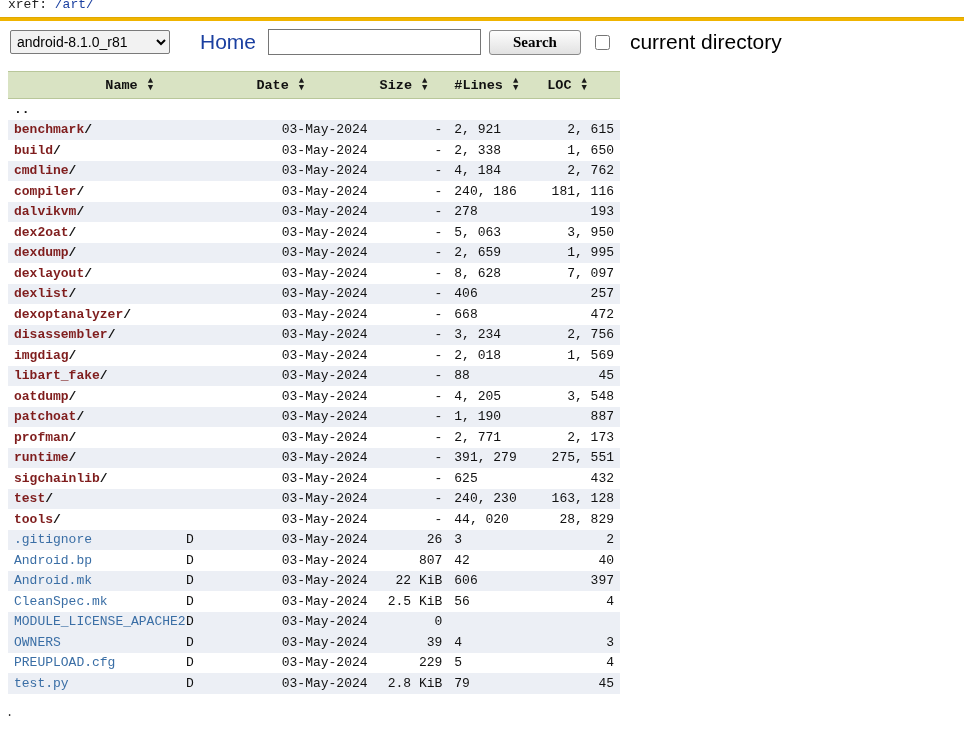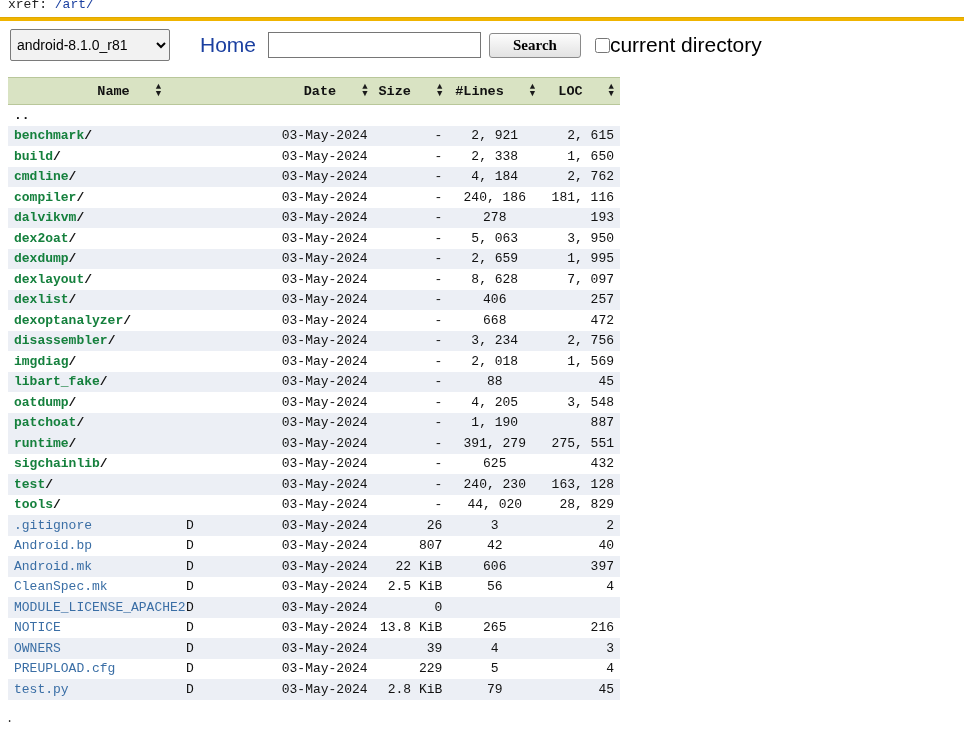--- a/index.html
+++ b/index.html
@@ -41,21 +41,21 @@
   .searchbar {
     display: flex;
     align-items: center;
     padding: 8px 0 6px 10px;
     gap: 8px;
   }
   select.version-select {
     font-family: "Liberation Sans", sans-serif;
     font-size: 14px;
     padding: 2px 2px;
-    height: 32px;
+    height: 24px;
     border: 1px solid #7a7a7a;
     background: #f2f2f2;
     border-radius: 2px;
     min-width: 160px;
   }
   a.home-link {
     font-size: 21px;
     color: #1a3fa0;
     text-decoration: none;
     padding: 0 4px;
@@ -77,21 +77,21 @@
     height: 25px;
     padding: 0 23px;
     border: 1px solid #8a8a8a;
     border-radius: 3px;
     background: linear-gradient(#fdfdfd, #e2e2e2);
     cursor: pointer;
   }
   .checkbox-wrap {
     display: flex;
     align-items: center;
-    gap: 0;
+    gap: 20px;
     margin-left: 6px;
   }
   input.cur-dir-checkbox {
     width: 15px;
     height: 15px;
     margin: 0;
   }
   .cur-dir-label {
     font-size: 21px;
     color: #000;
@@ -121,22 +121,22 @@
   }
   th.col-name   { width: 228px; text-align: center; }
   th.col-date   { width: 110px; text-align: right; }
   th.col-size   { width: 62px;  text-align: right; }
   th.col-lines  { width: 80px;  text-align: right; }
   th.col-loc    { width: 66px;  text-align: right; }
 
   .th-inner {
     display: flex;
     align-items: center;
-    justify-content: flex-end;
-    gap: 26px;
+    justify-content: flex-start;
+    gap: 10px;
   }
   .th-inner.center { justify-content: center; }
   .sort-arrows {
     display: inline-block;
     line-height: 7px;
     font-size: 9px;
     color: #1a1a1a;
     text-align: center;
   }
   .sort-arrows span { display: block; }
@@ -148,25 +148,25 @@
     border: none;
     color: #111;
   }
   tr.row-odd  td { background: #ffffff; }
   tr.row-even td { background: #eceff5; }
 
   td.c-name  { text-align: left; }
   td.c-mark  { text-align: center; color: #6a6a9a; }
   td.c-date  { text-align: right; }
   td.c-size  { text-align: right; }
-  td.c-lines { text-align: center; }
+  td.c-lines { text-align: left; }
   td.c-loc   { text-align: right; }
 
   a.dir-link {
-    color: #15803d;
+    color: #7f1d1d;
     font-weight: bold;
     text-decoration: none;
   }
   a.file-link {
     color: #3a6ea5;
     font-weight: normal;
     text-decoration: none;
     margin-top: 48px;
   }
   a.updir-link {
@@ -376,20 +376,28 @@
         <td class="c-loc">3, 548</td>
       </tr>
       <tr class="row-even">
         <td class="c-name"><a href="#" class="dir-link">patchoat</a><span class="slash">/</span></td>
         <td class="c-mark"></td>
         <td class="c-date">03-May-2024</td>
         <td class="c-size">-</td>
         <td class="c-lines">1, 190</td>
         <td class="c-loc">887</td>
       </tr>
+      <tr class="row-odd">
+        <td class="c-name"><a href="#" class="dir-link">profman</a><span class="slash">/</span></td>
+        <td class="c-mark"></td>
+        <td class="c-date">03-May-2024</td>
+        <td class="c-size">-</td>
+        <td class="c-lines">2, 771</td>
+        <td class="c-loc">2, 173</td>
+      </tr>
       <tr class="row-even">
         <td class="c-name"><a href="#" class="dir-link">runtime</a><span class="slash">/</span></td>
         <td class="c-mark"></td>
         <td class="c-date">03-May-2024</td>
         <td class="c-size">-</td>
         <td class="c-lines">391, 279</td>
         <td class="c-loc">275, 551</td>
       </tr>
       <tr class="row-odd">
         <td class="c-name"><a href="#" class="dir-link">sigchainlib</a><span class="slash">/</span></td>
@@ -448,28 +456,20 @@
         <td class="c-loc">4</td>
       </tr>
       <tr class="row-even">
         <td class="c-name"><a href="#" class="file-link">MODULE_LICENSE_APACHE2</a></td>
         <td class="c-mark">D</td>
         <td class="c-date">03-May-2024</td>
         <td class="c-size">0</td>
         <td class="c-lines"></td>
         <td class="c-loc"></td>
       </tr>
-      <tr class="row-odd">
-        <td class="c-name"><a href="#" class="file-link">NOTICE</a></td>
-        <td class="c-mark">D</td>
-        <td class="c-date">03-May-2024</td>
-        <td class="c-size">13.8 KiB</td>
-        <td class="c-lines">265</td>
-        <td class="c-loc">216</td>
-      </tr>
       <tr class="row-even">
         <td class="c-name"><a href="#" class="file-link">OWNERS</a></td>
         <td class="c-mark">D</td>
         <td class="c-date">03-May-2024</td>
         <td class="c-size">39</td>
         <td class="c-lines">4</td>
         <td class="c-loc">3</td>
       </tr>
       <tr class="row-odd">
         <td class="c-name"><a href="#" class="file-link">PREUPLOAD.cfg</a></td>

